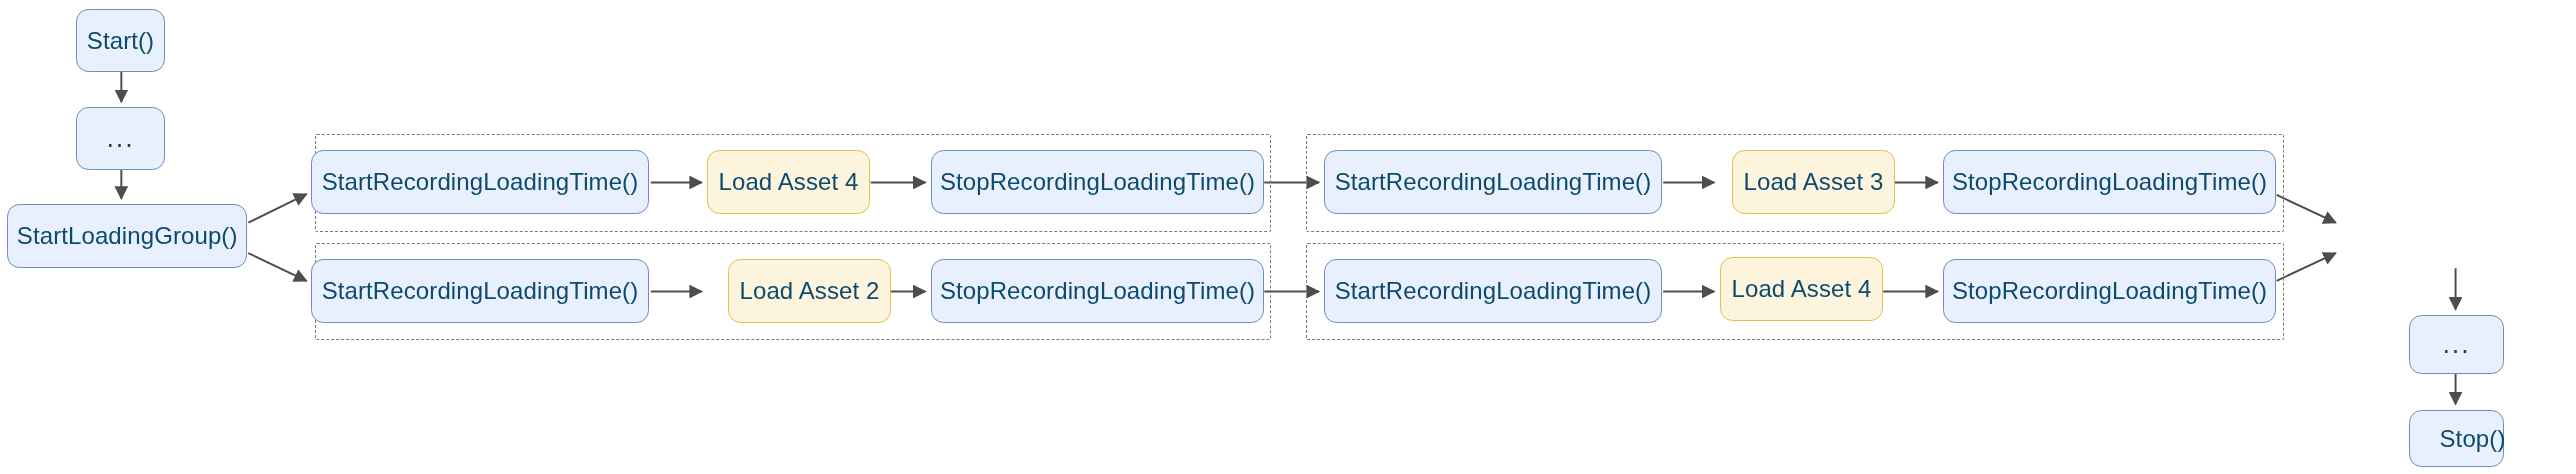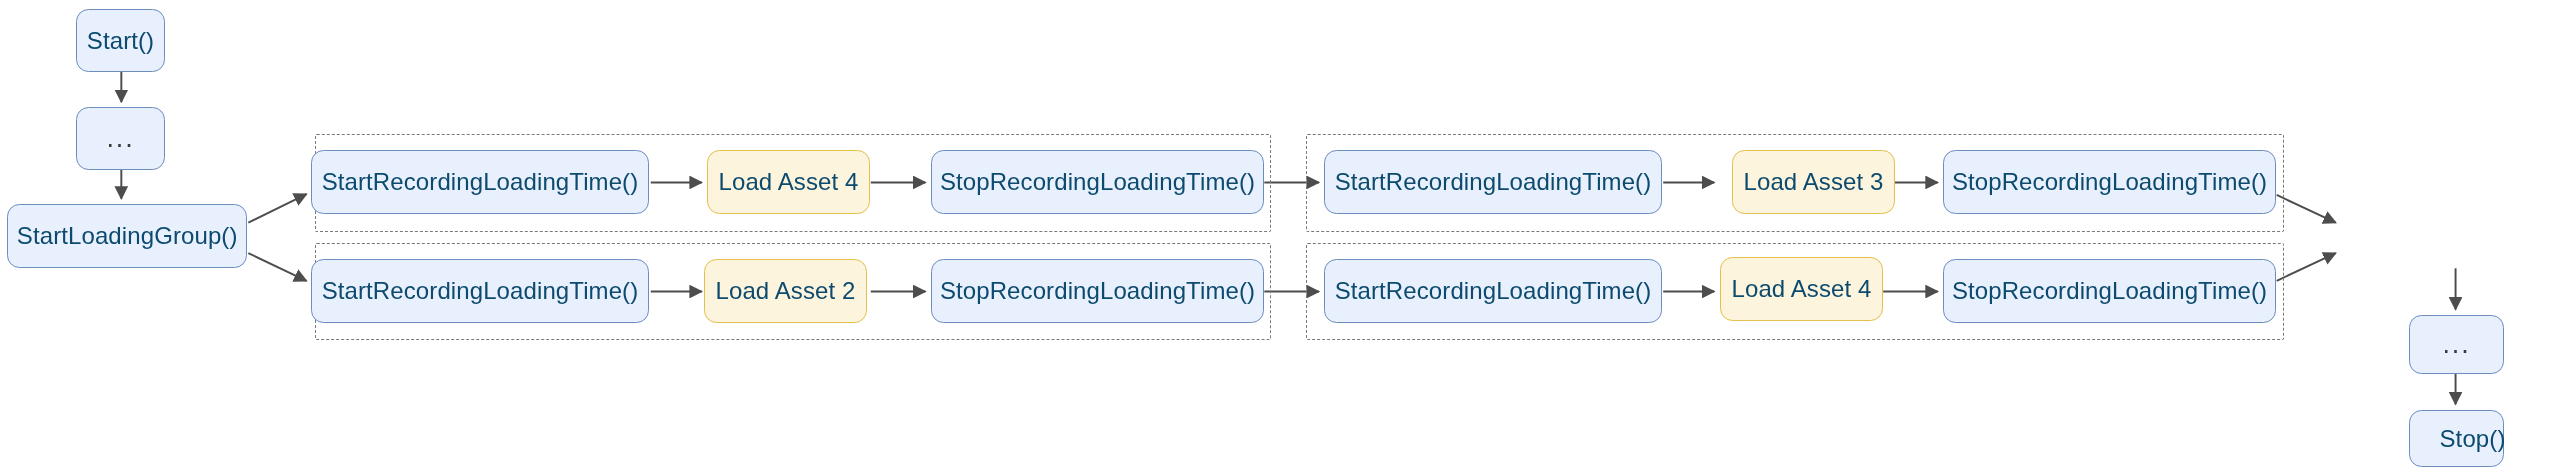--- a/index.html
+++ b/index.html
@@ -102,21 +102,21 @@
 
   <div class="node ellipsis" style="left:76px; top:107px; width:89px; height:63px;">...</div>
 
   <div class="node" style="left:7.2px; top:204px; width:240px; height:64px;">StartLoadingGroup()</div>
 
   <div class="node" style="left:311px; top:150px; width:338px; height:64px;">StartRecordingLoadingTime()</div>
   <div class="node asset" style="left:707px; top:150px; width:163px; height:64px;">Load Asset 4</div>
   <div class="node" style="left:931px; top:150px; width:333px; height:64px;">StopRecordingLoadingTime()</div>
 
   <div class="node" style="left:311px; top:259px; width:338px; height:64px;">StartRecordingLoadingTime()</div>
-  <div class="node asset" style="left:704px; top:259px; width:163px; height:64px;">Load Asset 2</div>
+  <div class="node asset" style="left:728px; top:259px; width:163px; height:64px;">Load Asset 2</div>
   <div class="node" style="left:931px; top:259px; width:333px; height:64px;">StopRecordingLoadingTime()</div>
 
   <div class="node" style="left:1324px; top:150px; width:338px; height:64px;">StartRecordingLoadingTime()</div>
   <div class="node asset" style="left:1732px; top:150px; width:163px; height:64px;">Load Asset 3</div>
   <div class="node" style="left:1943px; top:150px; width:333px; height:64px;">StopRecordingLoadingTime()</div>
 
   <div class="node" style="left:1324px; top:259px; width:338px; height:64px;">StartRecordingLoadingTime()</div>
   <div class="node asset" style="left:1720px; top:257px; width:163px; height:64px;">Load Asset 4</div>
   <div class="node" style="left:1943px; top:259px; width:333px; height:64px;">StopRecordingLoadingTime()</div>
 

